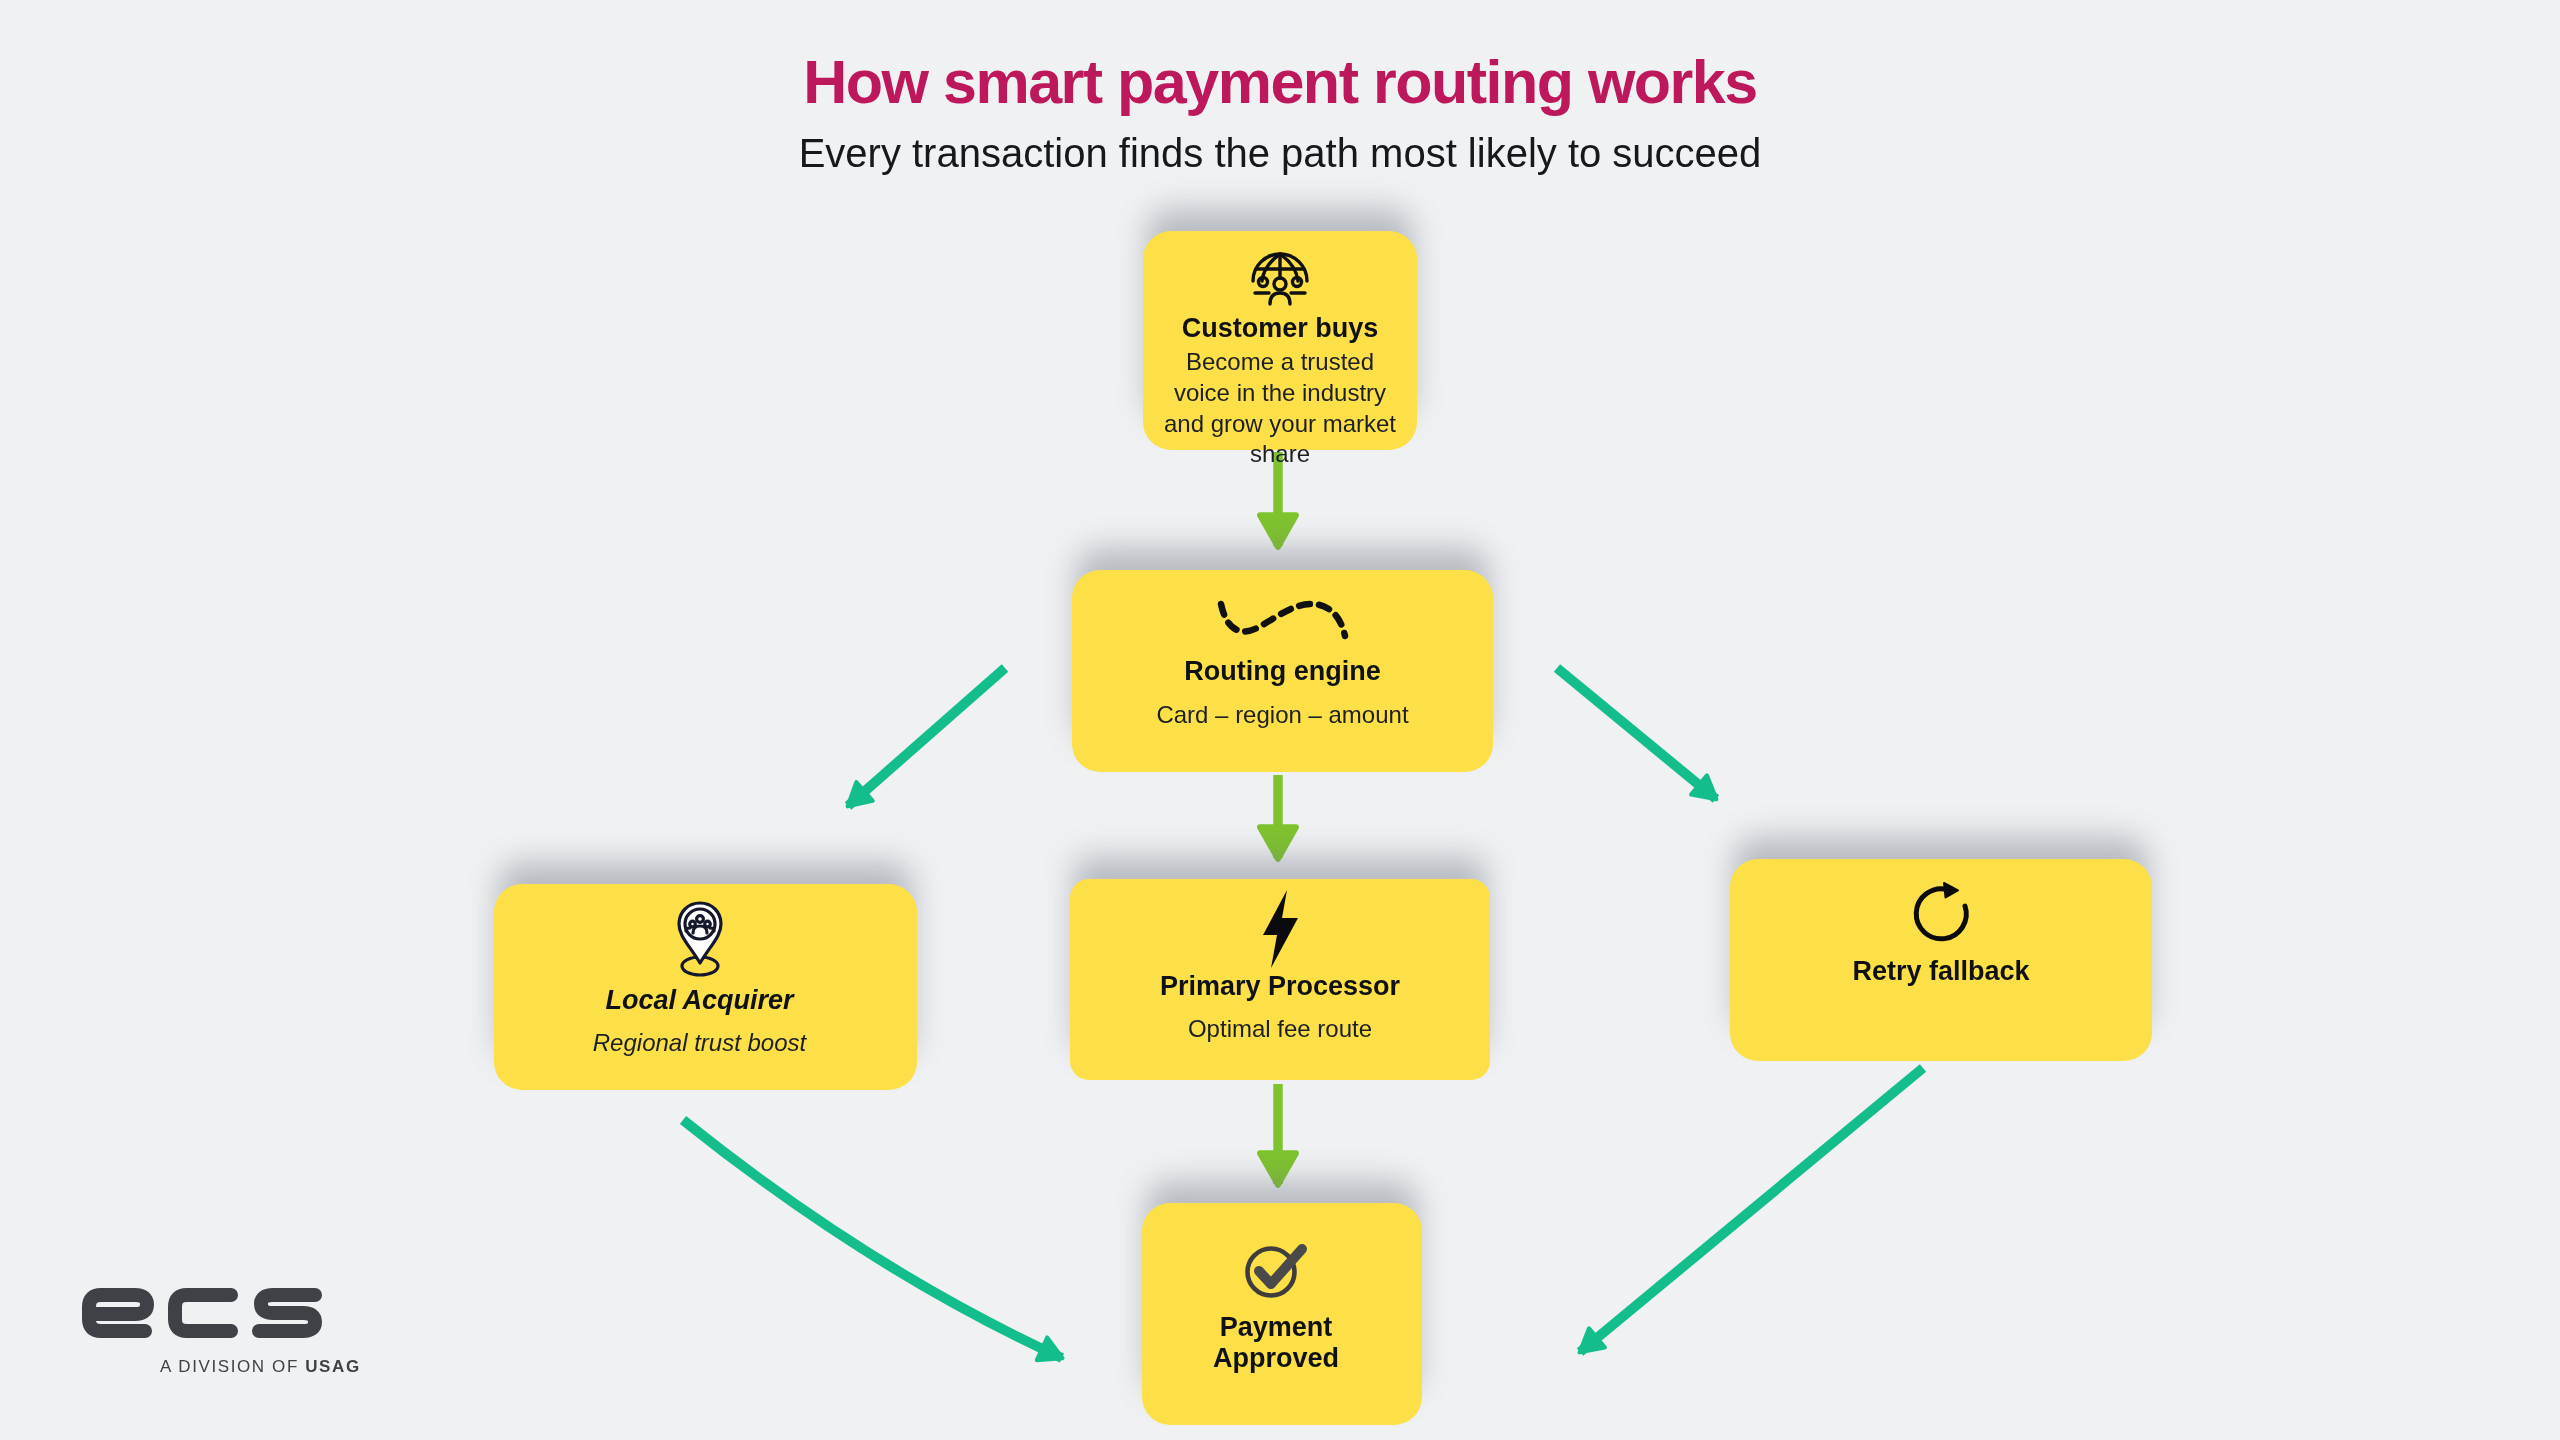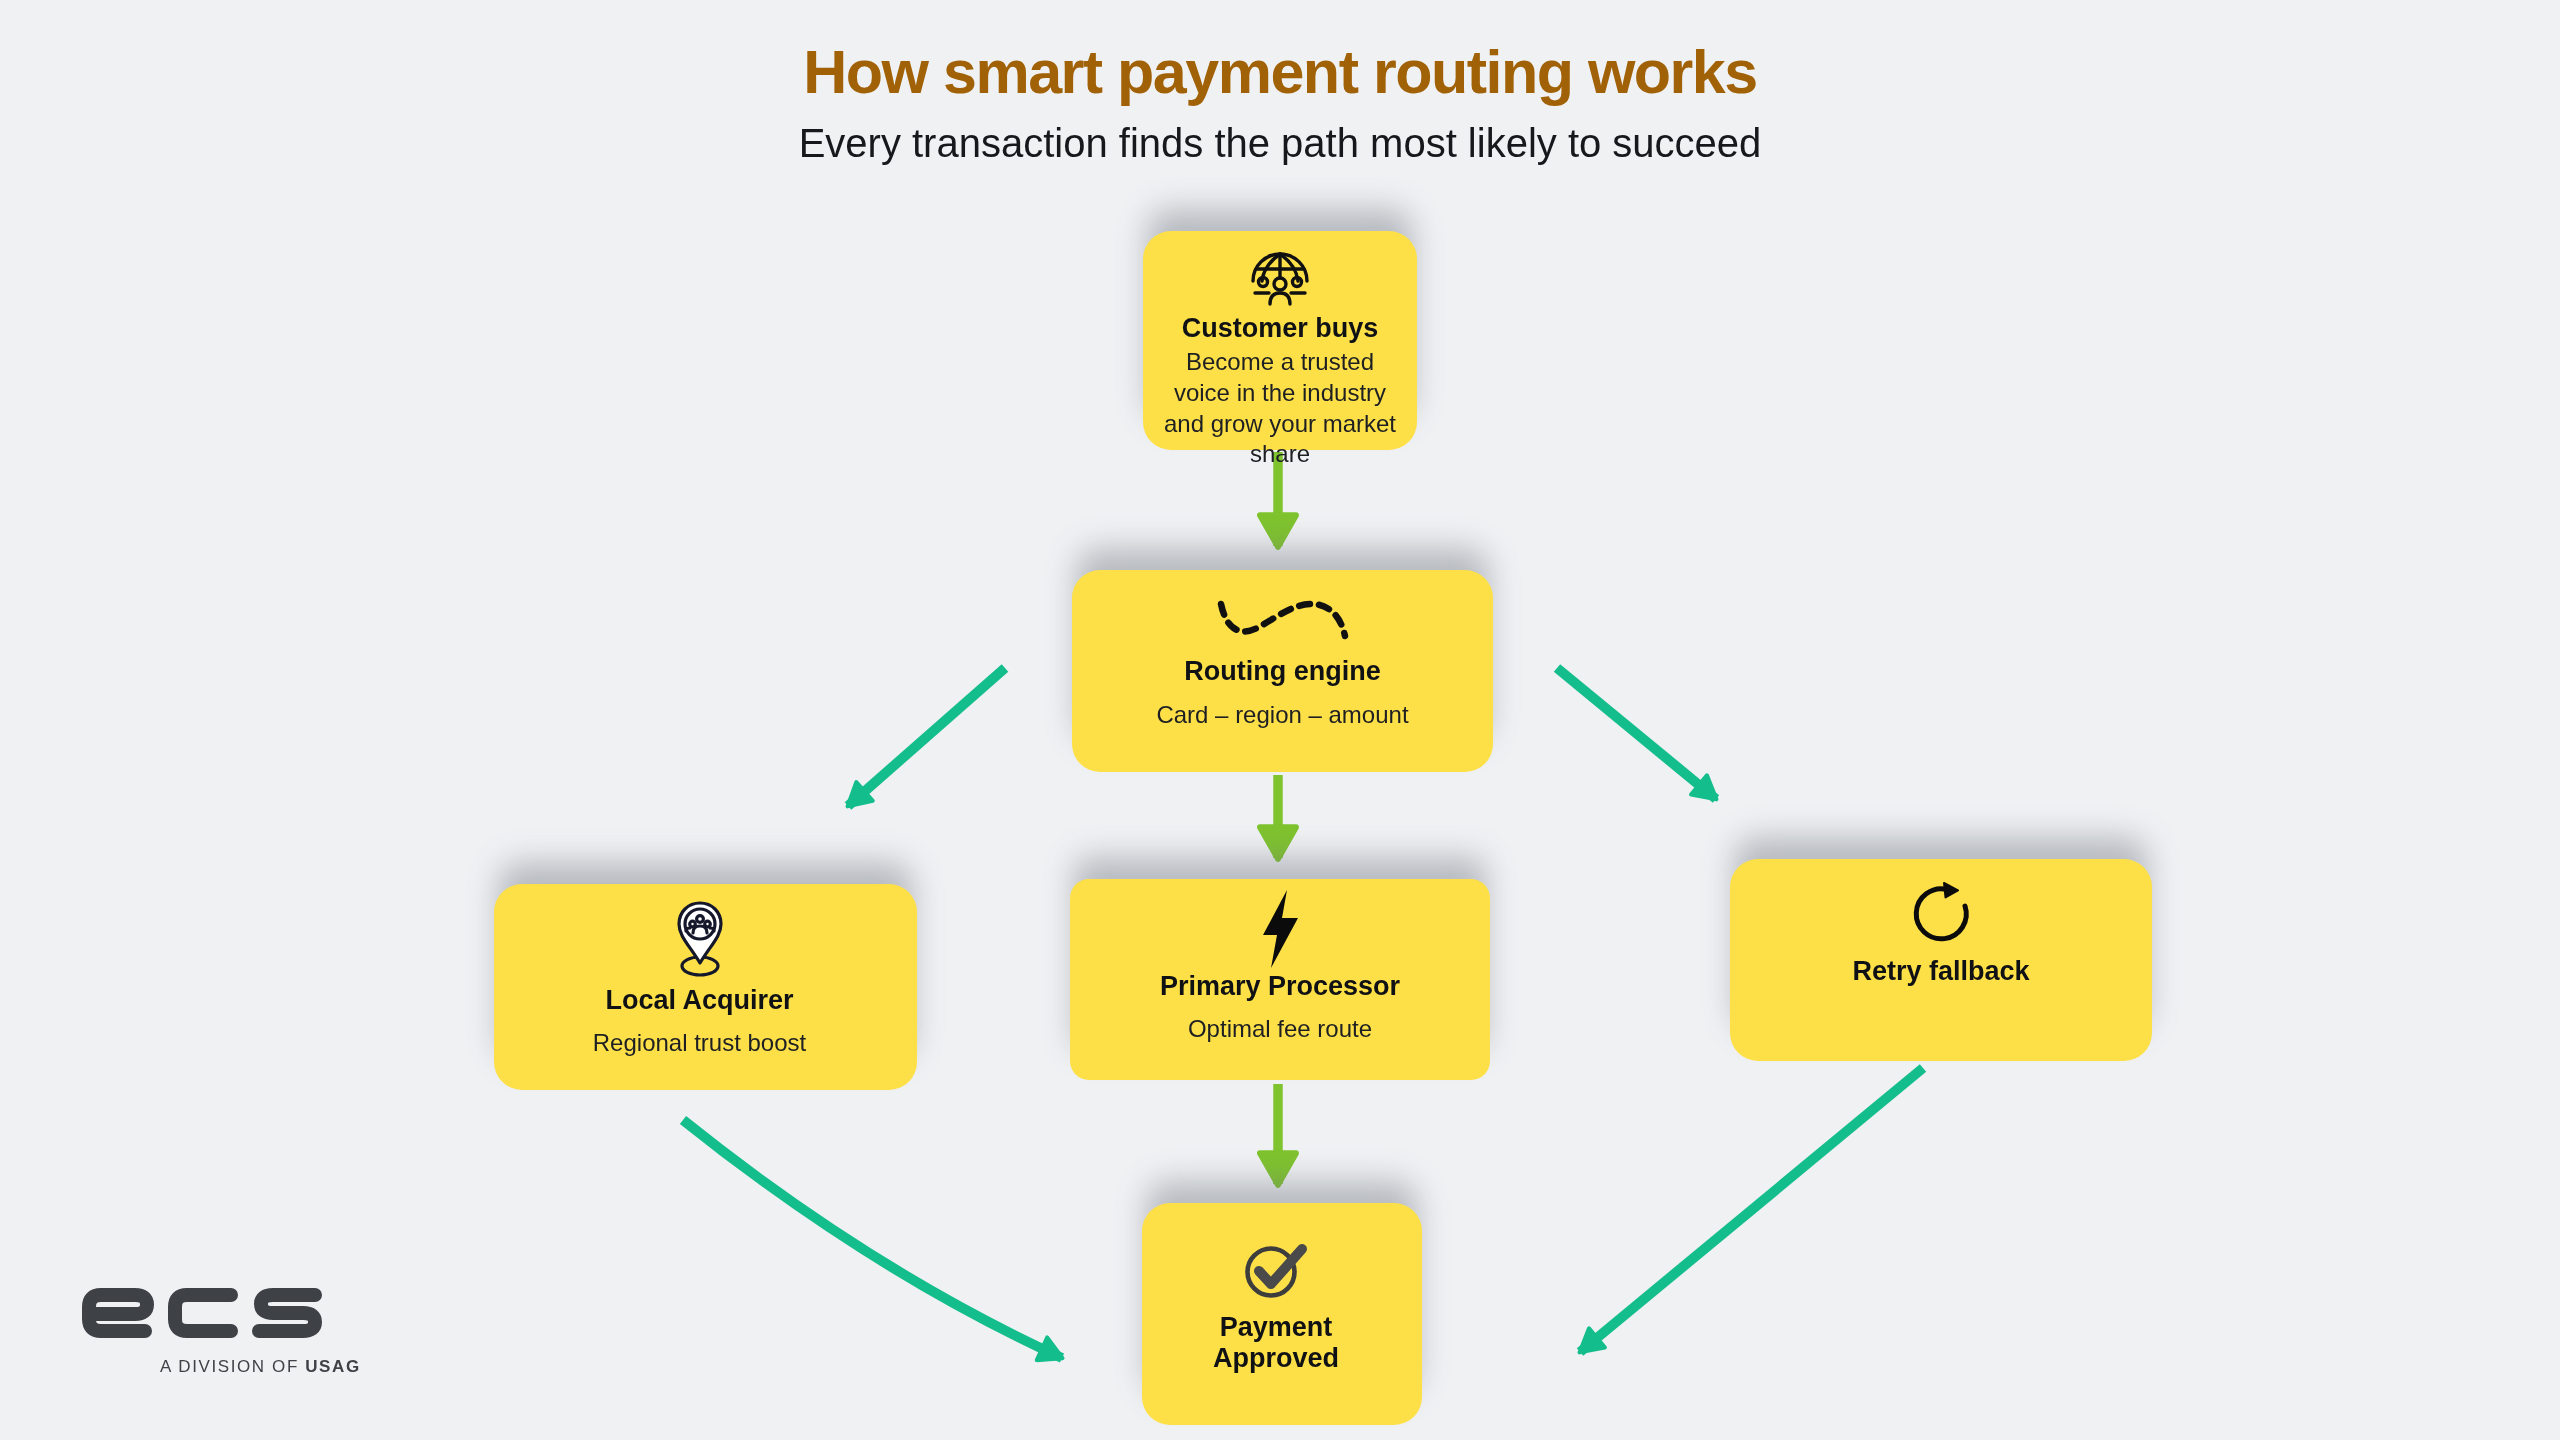--- a/index.html
+++ b/index.html
@@ -4,22 +4,22 @@
 <style>
   html,body{margin:0;padding:0;}
   body{font-family:"Liberation Sans",sans-serif;background:#e8eaec;}
   .stage{
     position:relative;width:2560px;height:1440px;overflow:hidden;
     background:#f0f1f3;
   }
   
   .header{position:absolute;left:0;top:40px;width:100%;text-align:center;}
   .title{
-    font-size:61px;font-weight:700;letter-spacing:-1.5px;color:#a16207;
-    margin:0;line-height:1.08;
+    font-size:61px;font-weight:700;letter-spacing:-1.5px;color:#be185d;
+    margin:10px;line-height:1.08;
   }
   .subtitle{
     font-size:40px;font-weight:400;color:#16181c;margin:14px 0 0 0;line-height:1.15;
   }
   
   .card{
     position:absolute;background:#fde047;border-radius:28px;
     box-shadow:0 -26px 30px -4px rgba(106,112,124,0.42);
     display:flex;flex-direction:column;align-items:center;text-align:center;
     box-sizing:border-box;
@@ -30,21 +30,21 @@
   .card svg{display:block;}
 
   #card-customer{left:1143px;top:231px;width:274px;height:219px;padding:17px 16px 0 16px;}
   #card-customer .icon-wrap{height:58px;margin-bottom:7px;}
   #card-customer .card-body{margin-top:3px;}
 
   #card-routing{left:1072px;top:570px;width:421px;height:202px;padding:24px 20px 18px 20px;}
   #card-routing .icon-wrap{height:48px;margin-bottom:14px;}
   #card-routing .card-body{margin-top:13px;}
 
-  #card-local{left:494px;top:884px;width:423px;height:206px;padding:13px 32px 0 20px;}
+  #card-local{left:494px;top:884px;width:423px;height:206px;padding:13px 32px 0 20px;font-style:italic;}
   #card-local .icon-wrap{height:82px;margin-bottom:6px;}
   #card-local .card-body{margin-top:12px;}
 
   #card-primary{left:1070px;top:879px;width:420px;height:201px;padding:10px 20px 0 20px;border-radius:19px;}
   #card-primary .icon-wrap{height:80px;margin-bottom:2px;}
   #card-primary .card-body{margin-top:12px;}
 
   #card-retry{left:1730px;top:859px;width:422px;height:202px;padding:21px 20px 0 20px;}
   #card-retry .icon-wrap{height:66px;margin-bottom:10px;}
 

